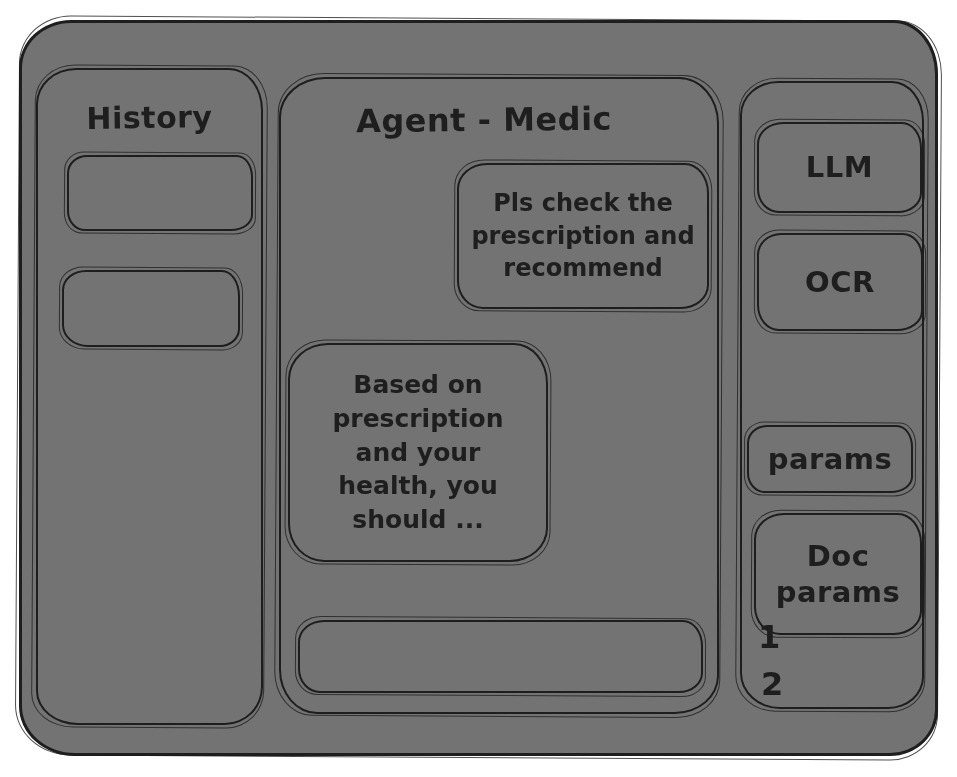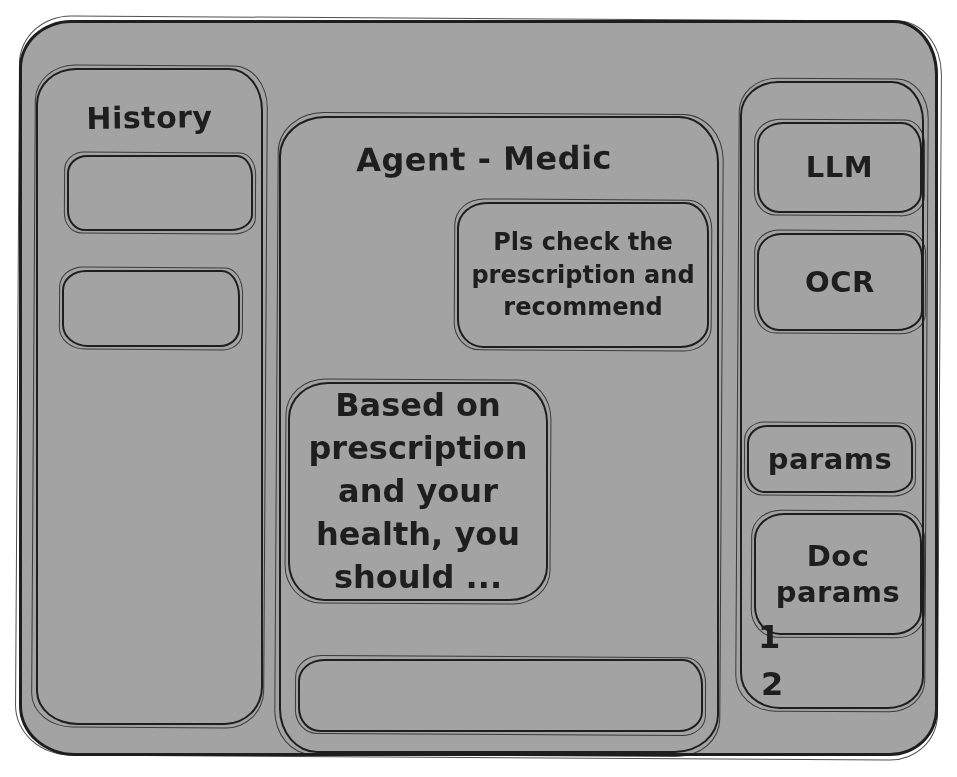--- a/index.html
+++ b/index.html
@@ -7,21 +7,21 @@
     width:957px;height:777px;position:relative;overflow:hidden;
     background:#ffffff;
     font-family:"DejaVu Sans","Liberation Sans",sans-serif;
     color:#1e1e1e;
     -webkit-font-smoothing:antialiased;
   }
   
   .sk{
     position:absolute;
     border:2.6px solid #1e1e1e;
-    background:#a3a3a3;
+    background:#737373;
     box-sizing:border-box;
   }
   .sk::before{
     content:"";
     position:absolute;
     inset:-5px;
     border:1.6px solid rgba(30,30,30,.78);
     border-radius:inherit;
     transform:rotate(.35deg);
     pointer-events:none;
@@ -42,38 +42,37 @@
     transform:rotate(-.8deg);letter-spacing:.5px;
   }
   .hist-1{left:29px;top:85px;width:186px;height:76px;
     border-radius:20px 16px 22px 18px / 18px 22px 16px 20px;}
   .hist-2{left:24px;top:200px;width:178px;height:77px;
     border-radius:24px 18px 20px 26px / 20px 26px 18px 22px;}
   
   .chat{
     left:257px;top:54px;width:440px;height:637px;
     border-radius:46px 40px 44px 38px / 40px 46px 38px 44px;
-    margin-top:39px;
   }
   .chat h1{
     margin:0;position:absolute;left:0;right:30px;top:22px;
     text-align:center;font-size:32px;font-weight:700;
     transform:rotate(-.6deg);letter-spacing:.5px;
   }
   .bubble{
     display:flex;align-items:center;justify-content:center;
     text-align:center;font-weight:700;
     padding:12px 12px;line-height:1.35;
   }
   .bubble.user{
     left:176px;top:84px;width:252px;height:146px;font-size:24px;
     border-radius:30px 24px 28px 26px / 26px 30px 24px 28px;
   }
   .bubble.agent{
-    left:7px;top:264px;width:260px;height:219px;font-size:32px;
+    left:7px;top:264px;width:260px;height:219px;font-size:25px;
     border-radius:40px 34px 38px 36px / 36px 40px 34px 38px;
   }
   .chat-input-wrap{
     left:17px;top:541px;width:405px;height:73px;
     border-radius:26px 20px 24px 22px / 22px 26px 20px 24px;
   }
   .chat-input-wrap input{
     position:absolute;inset:6px 14px;border:none;outline:none;
     font:700 22px "DejaVu Sans","Liberation Sans",sans-serif;
     color:#1e1e1e;background:transparent;width:calc(100% - 28px);

